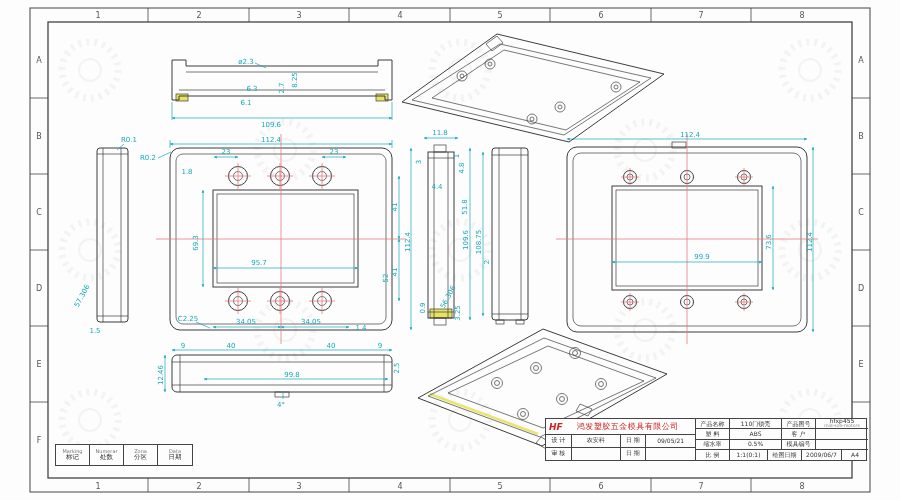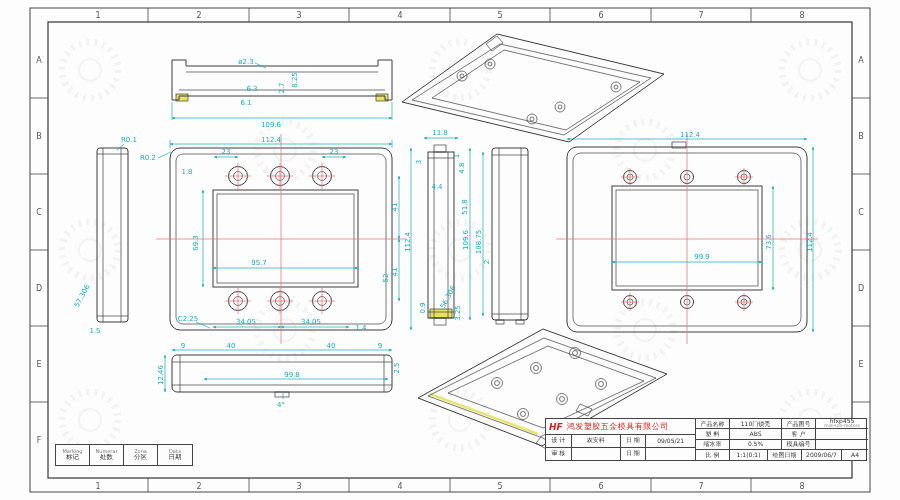--- a/index.html
+++ b/index.html
@@ -19,21 +19,21 @@
   .frame { stroke:#444; fill:none; }
 
   
   .tb { position:absolute; left:545px; top:418px; width:322px; height:43px;
         border:1px solid #444; display:flex; font-size:6px; color:#333;
         background:#fdfdfd; box-sizing:border-box; }
   .tb *, .rv * { box-sizing:border-box; }
   .tb-left { width:150px; display:flex; flex-direction:column; border-right:1px solid #444; }
   .tb-company-row { height:17px; display:flex; align-items:center; padding-left:3px;
         border-bottom:1px solid #444; }
-  .tb-logo { color:#cc2222; font-weight:bold; font-style:italic; font-size:9px; margin-right:4px; }
+  .tb-logo { color:#cc2222; font-weight:bold; font-style:italic; font-size:9px; margin-right:14px; }
   .tb-company { color:#cc2222; font-weight:normal; font-size:8px; letter-spacing:.5px; white-space:nowrap; }
   .tb-lrow { height:13px; display:flex; border-bottom:1px solid #444; }
   .tb-lrow:last-child { border-bottom:none; }
   .tb-lc { border-right:1px solid #444; display:flex; align-items:center; justify-content:center; overflow:hidden; white-space:nowrap; }
   .tb-lc:last-child { border-right:none; }
   .w26{width:26px}.w49{width:49px}
   .tb-right { width:172px; display:flex; flex-direction:column; }
   .tb-rrow { height:25%; display:flex; border-bottom:1px solid #444; }
   .tb-rrow:last-child { border-bottom:none; }
   .tb-rc { border-right:1px solid #444; display:flex; flex-direction:column; align-items:center; justify-content:center; overflow:hidden; white-space:nowrap; line-height:1; }

